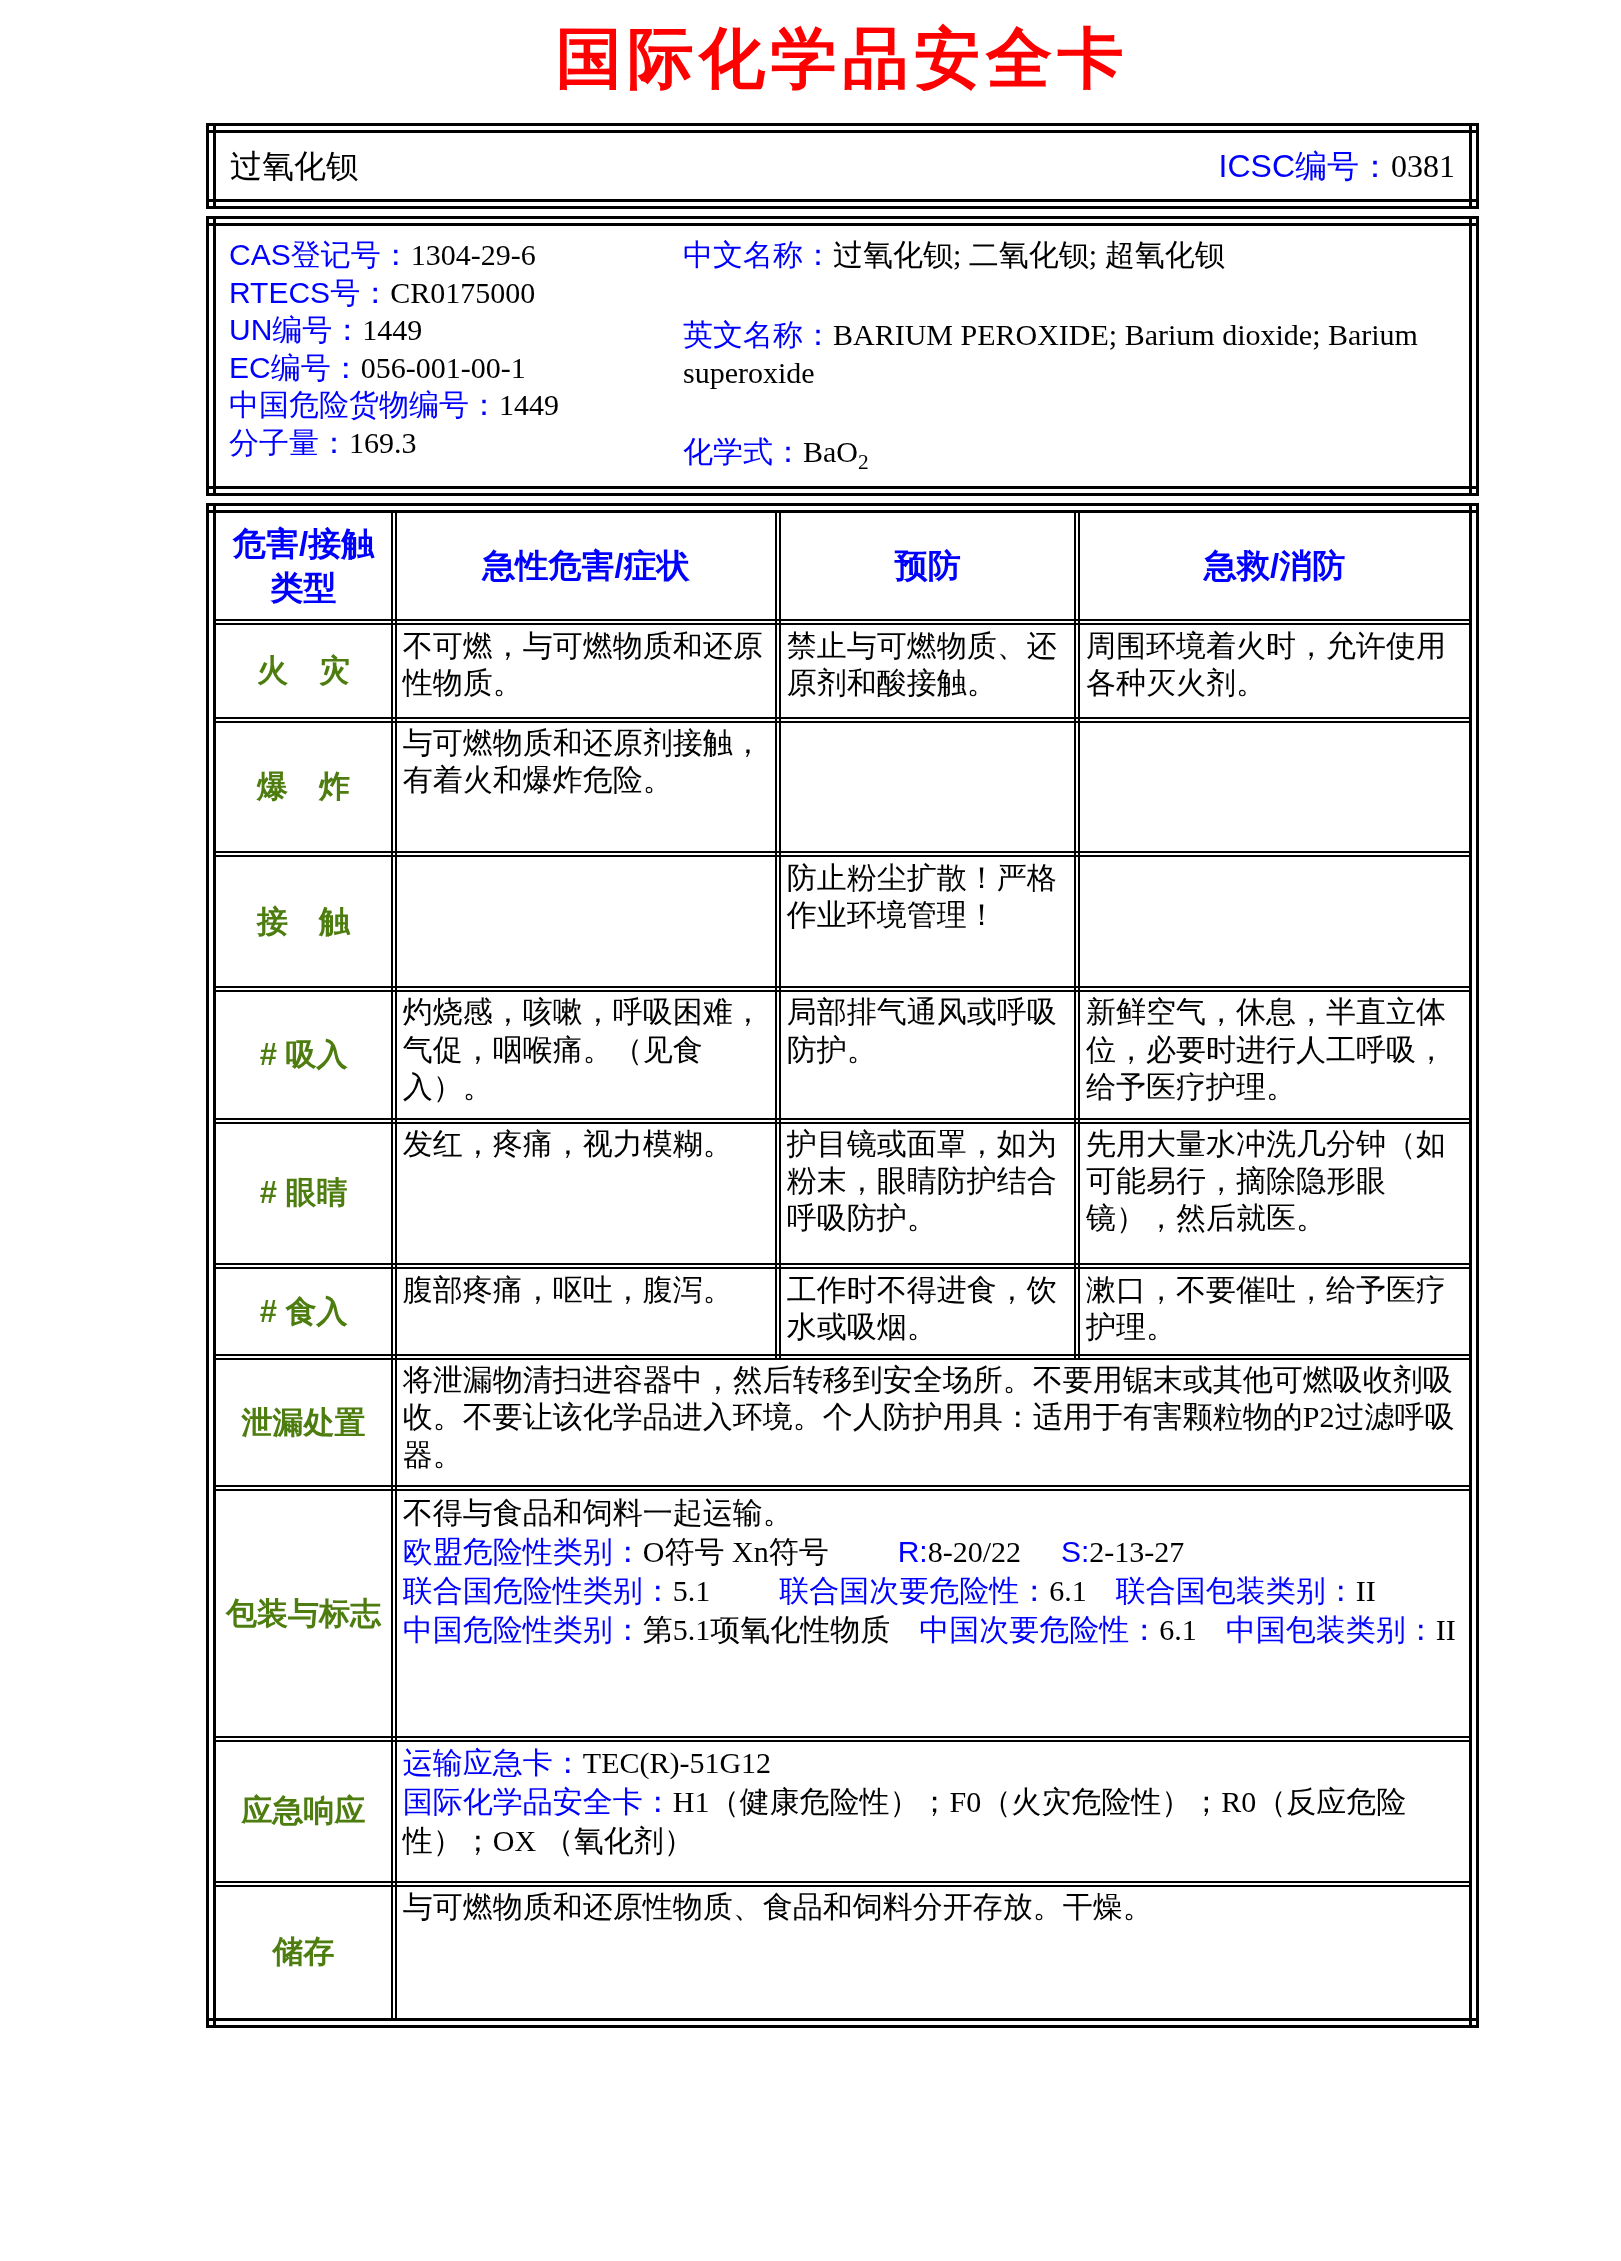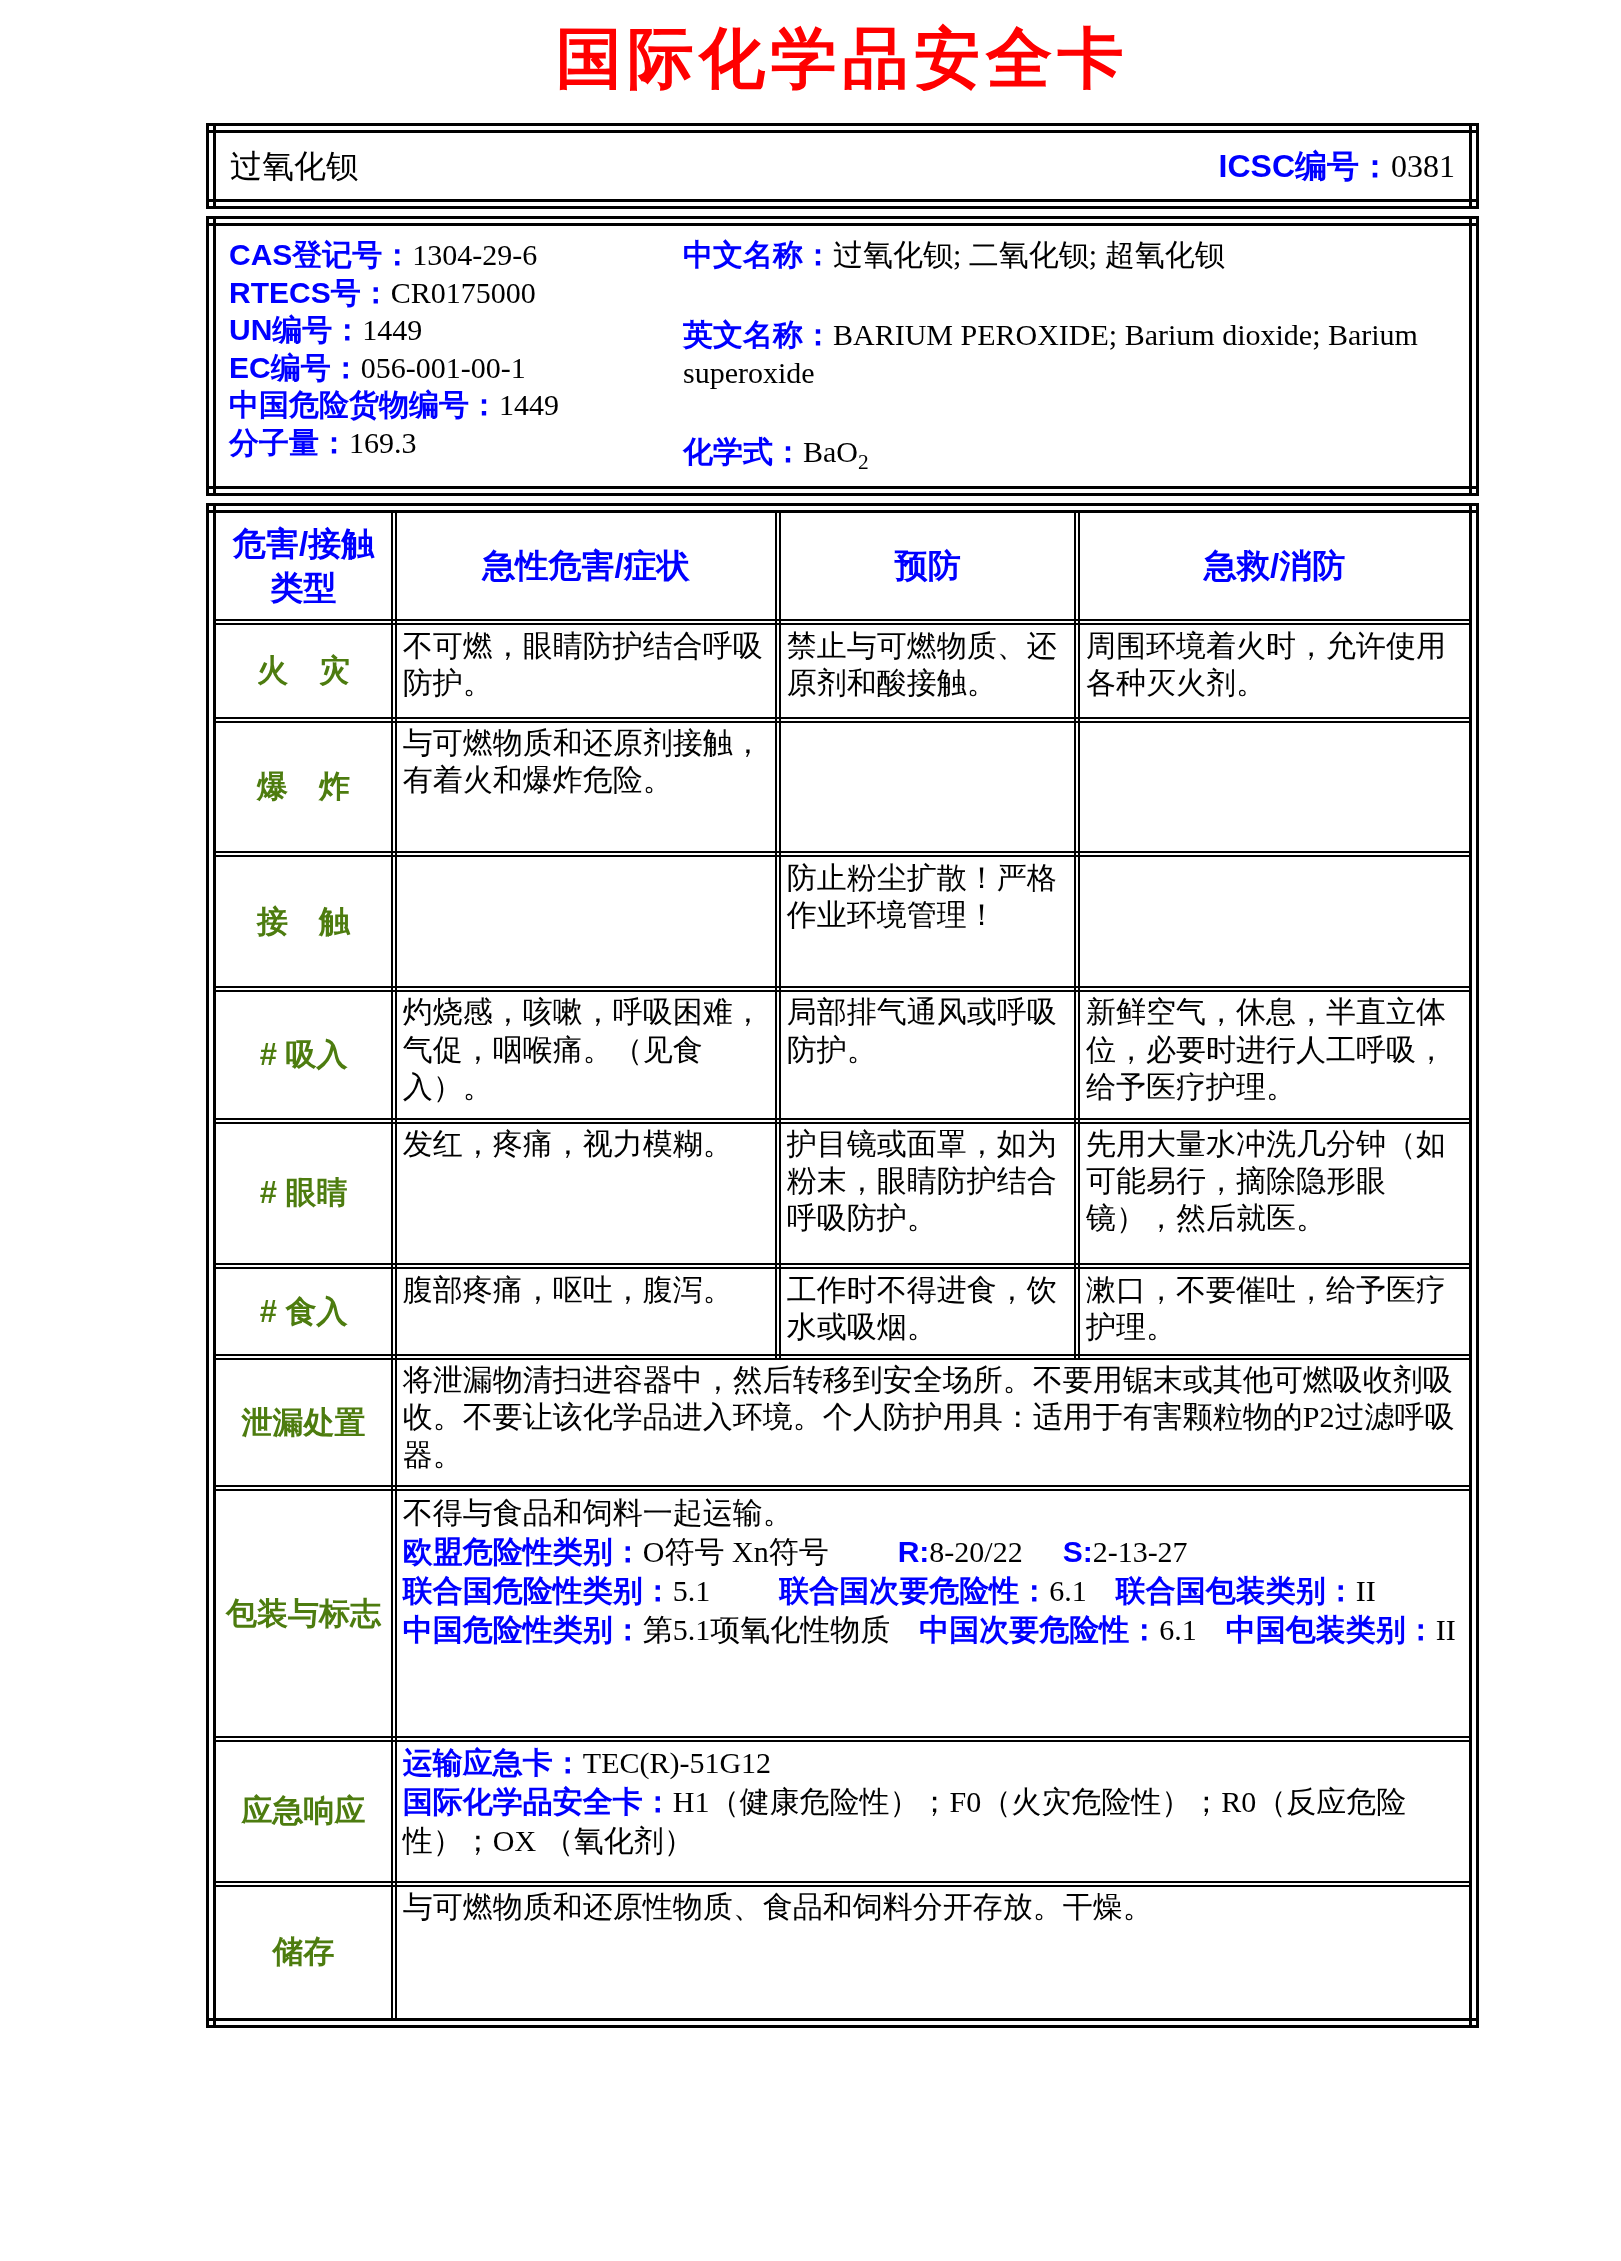--- a/index.html
+++ b/index.html
@@ -16,21 +16,21 @@
     font-family:"Liberation Serif","DejaVu Serif",serif;
   }
 
   table.tbl {
     width:100%; border-collapse:collapse; table-layout:fixed;
     border:10px double #000; margin-top:7.1px;
   }
   table.tbl td, table.tbl th { border:6.4px double #000; }
 
   .bl {
-    color:#0000FF; font-weight:bold;
+    color:#0000FF; font-weight:normal;
     font-family:"Liberation Sans","DejaVu Sans",sans-serif;
   }
   .bk { color:#000; font-family:"Liberation Serif","DejaVu Serif",serif; font-weight:normal; }
 
   
   .head-flex {
     display:flex; justify-content:space-between; align-items:flex-end;
     padding:8.6px 13px; min-height:47px; font-size:32px;
   }
 
@@ -128,21 +128,21 @@
     </colgroup>
     <tbody>
         <tr>
       <th>危害/接触类型</th>
       <th>急性危害/症状</th>
       <th>预防</th>
       <th>急救/消防</th>
     </tr>
     <tr class="r-fire">
       <td class="lbl">火　灾</td>
-      <td class="txt">不可燃，眼睛防护结合呼吸防护。</td>
+      <td class="txt">不可燃，与可燃物质和还原性物质。</td>
       <td class="txt">禁止与可燃物质、还原剂和酸接触。</td>
       <td class="txt">周围环境着火时，允许使用各种灭火剂。</td>
     </tr>
     <tr class="r-expl">
       <td class="lbl">爆　炸</td>
       <td class="txt">与可燃物质和还原剂接触，有着火和爆炸危险。</td>
       <td class="txt"></td>
       <td class="txt"></td>
     </tr>
     <tr class="r-cont">

